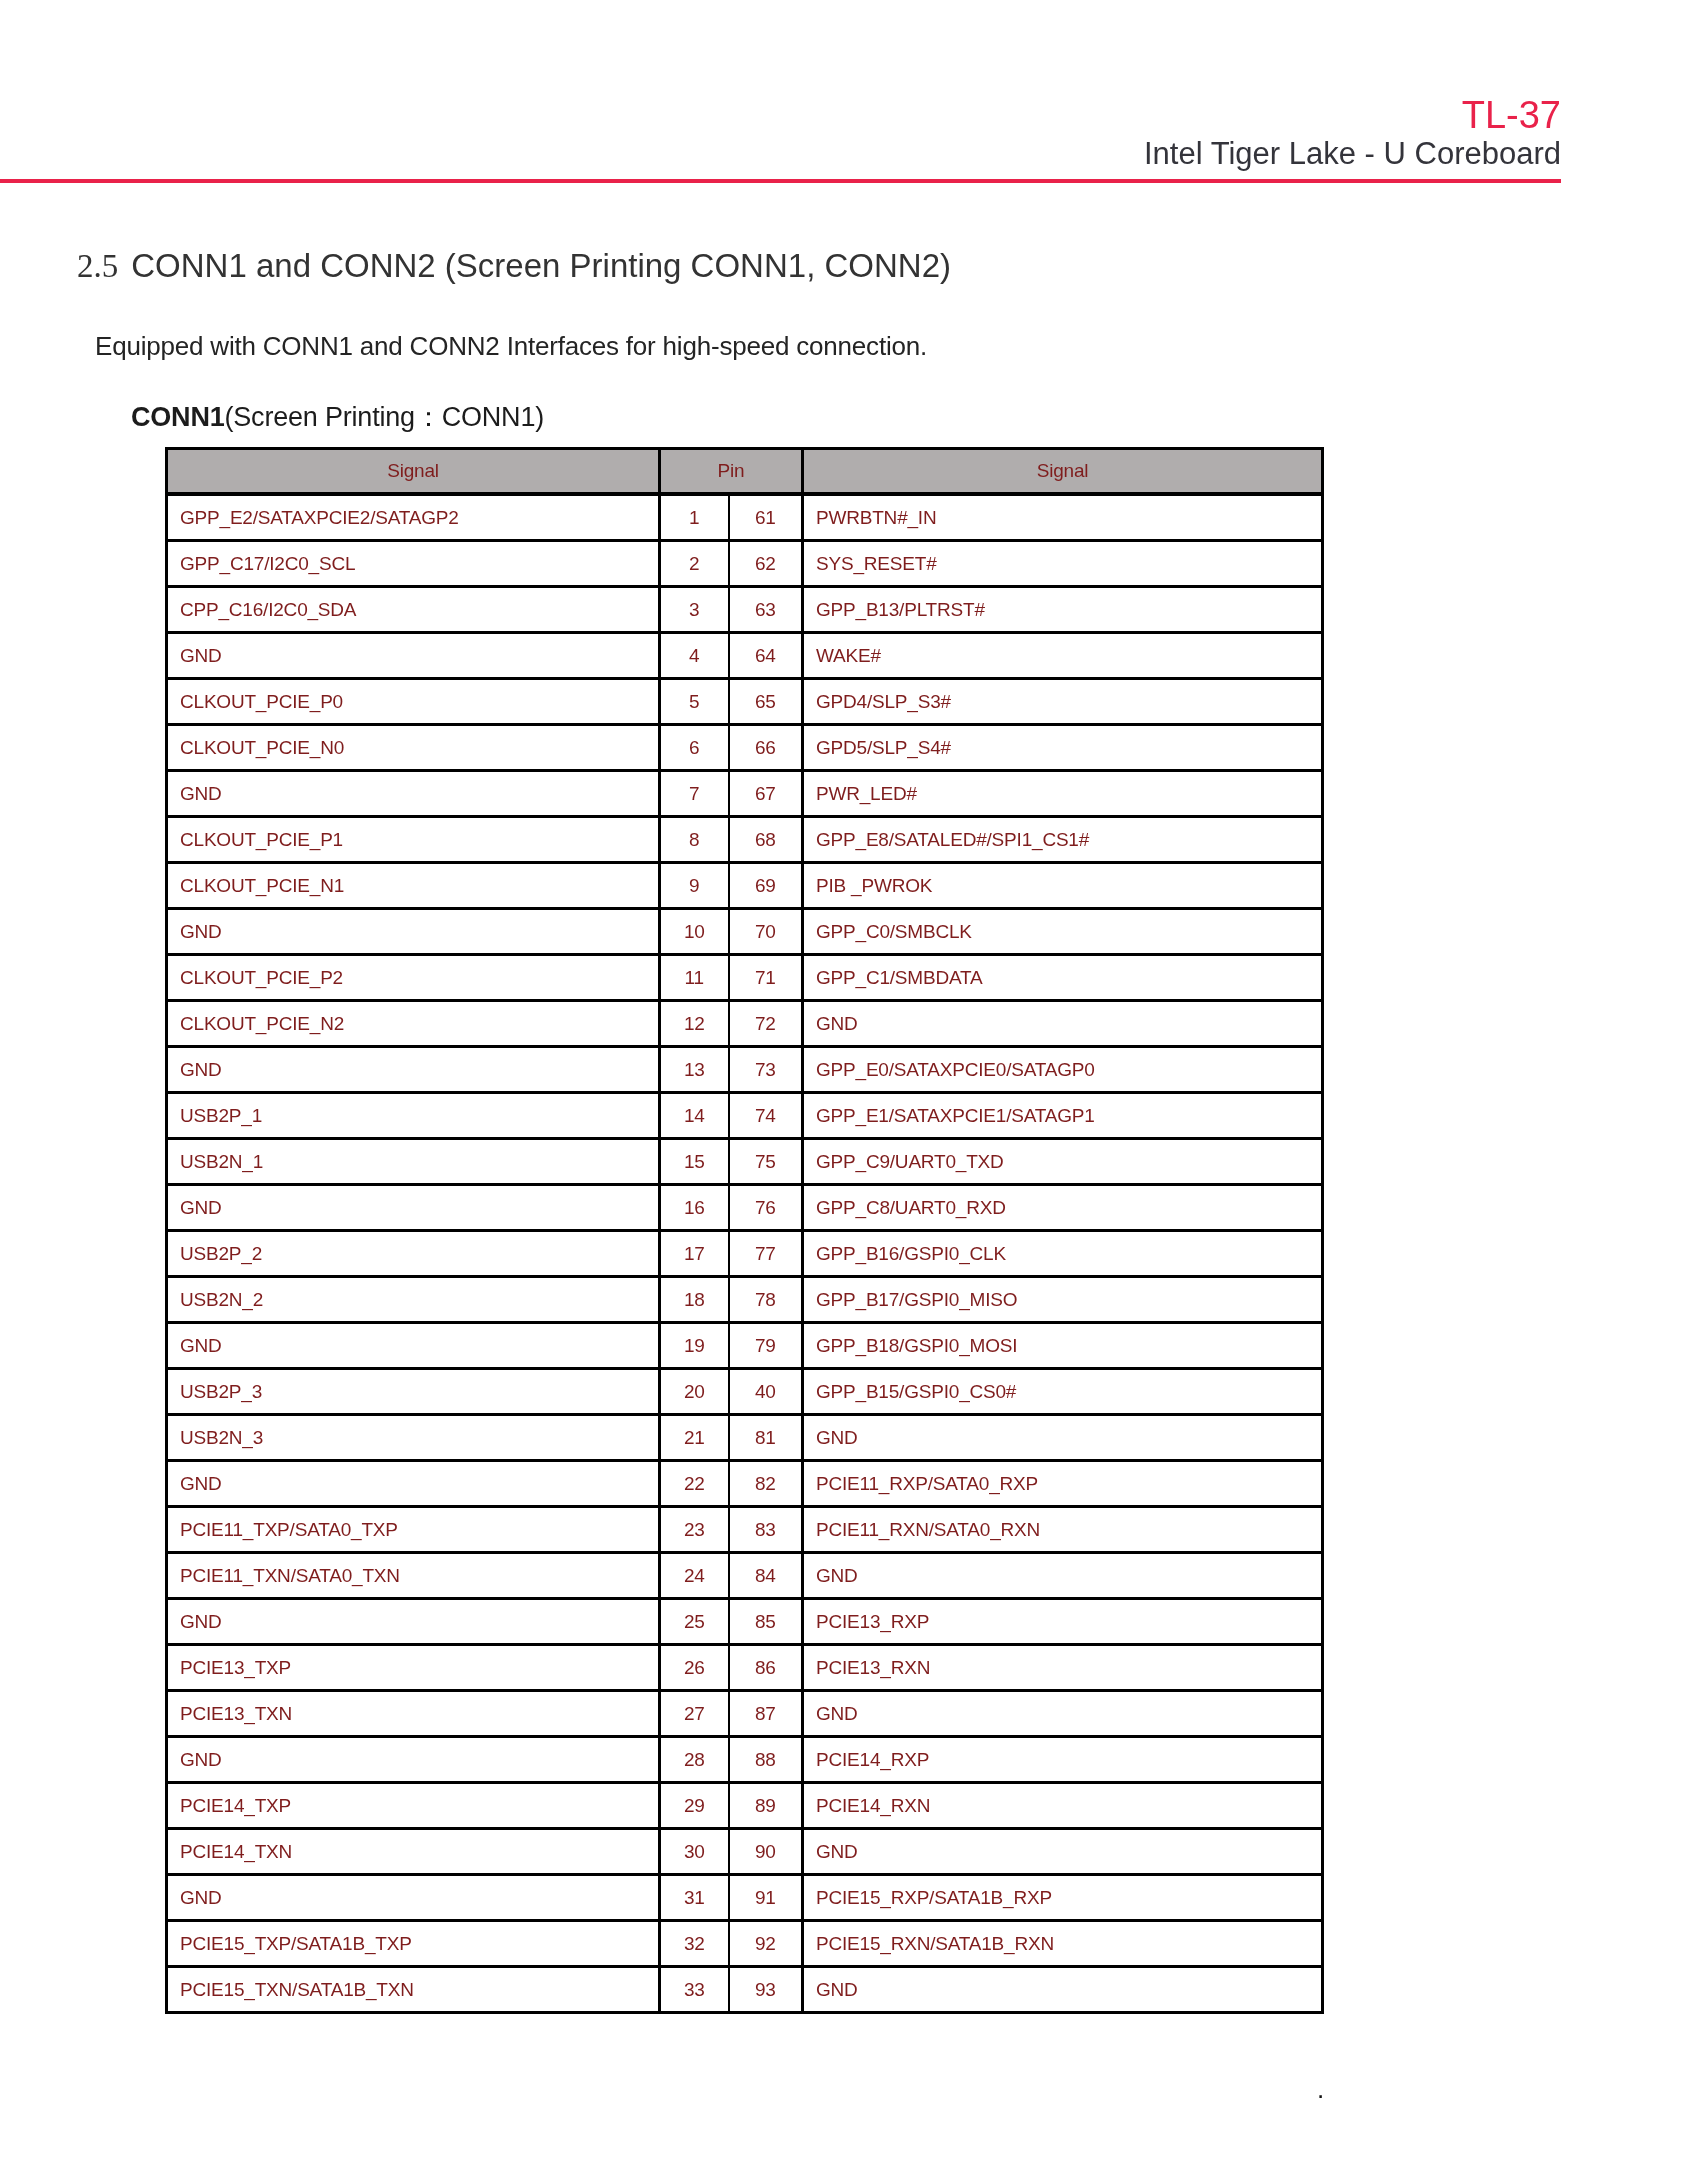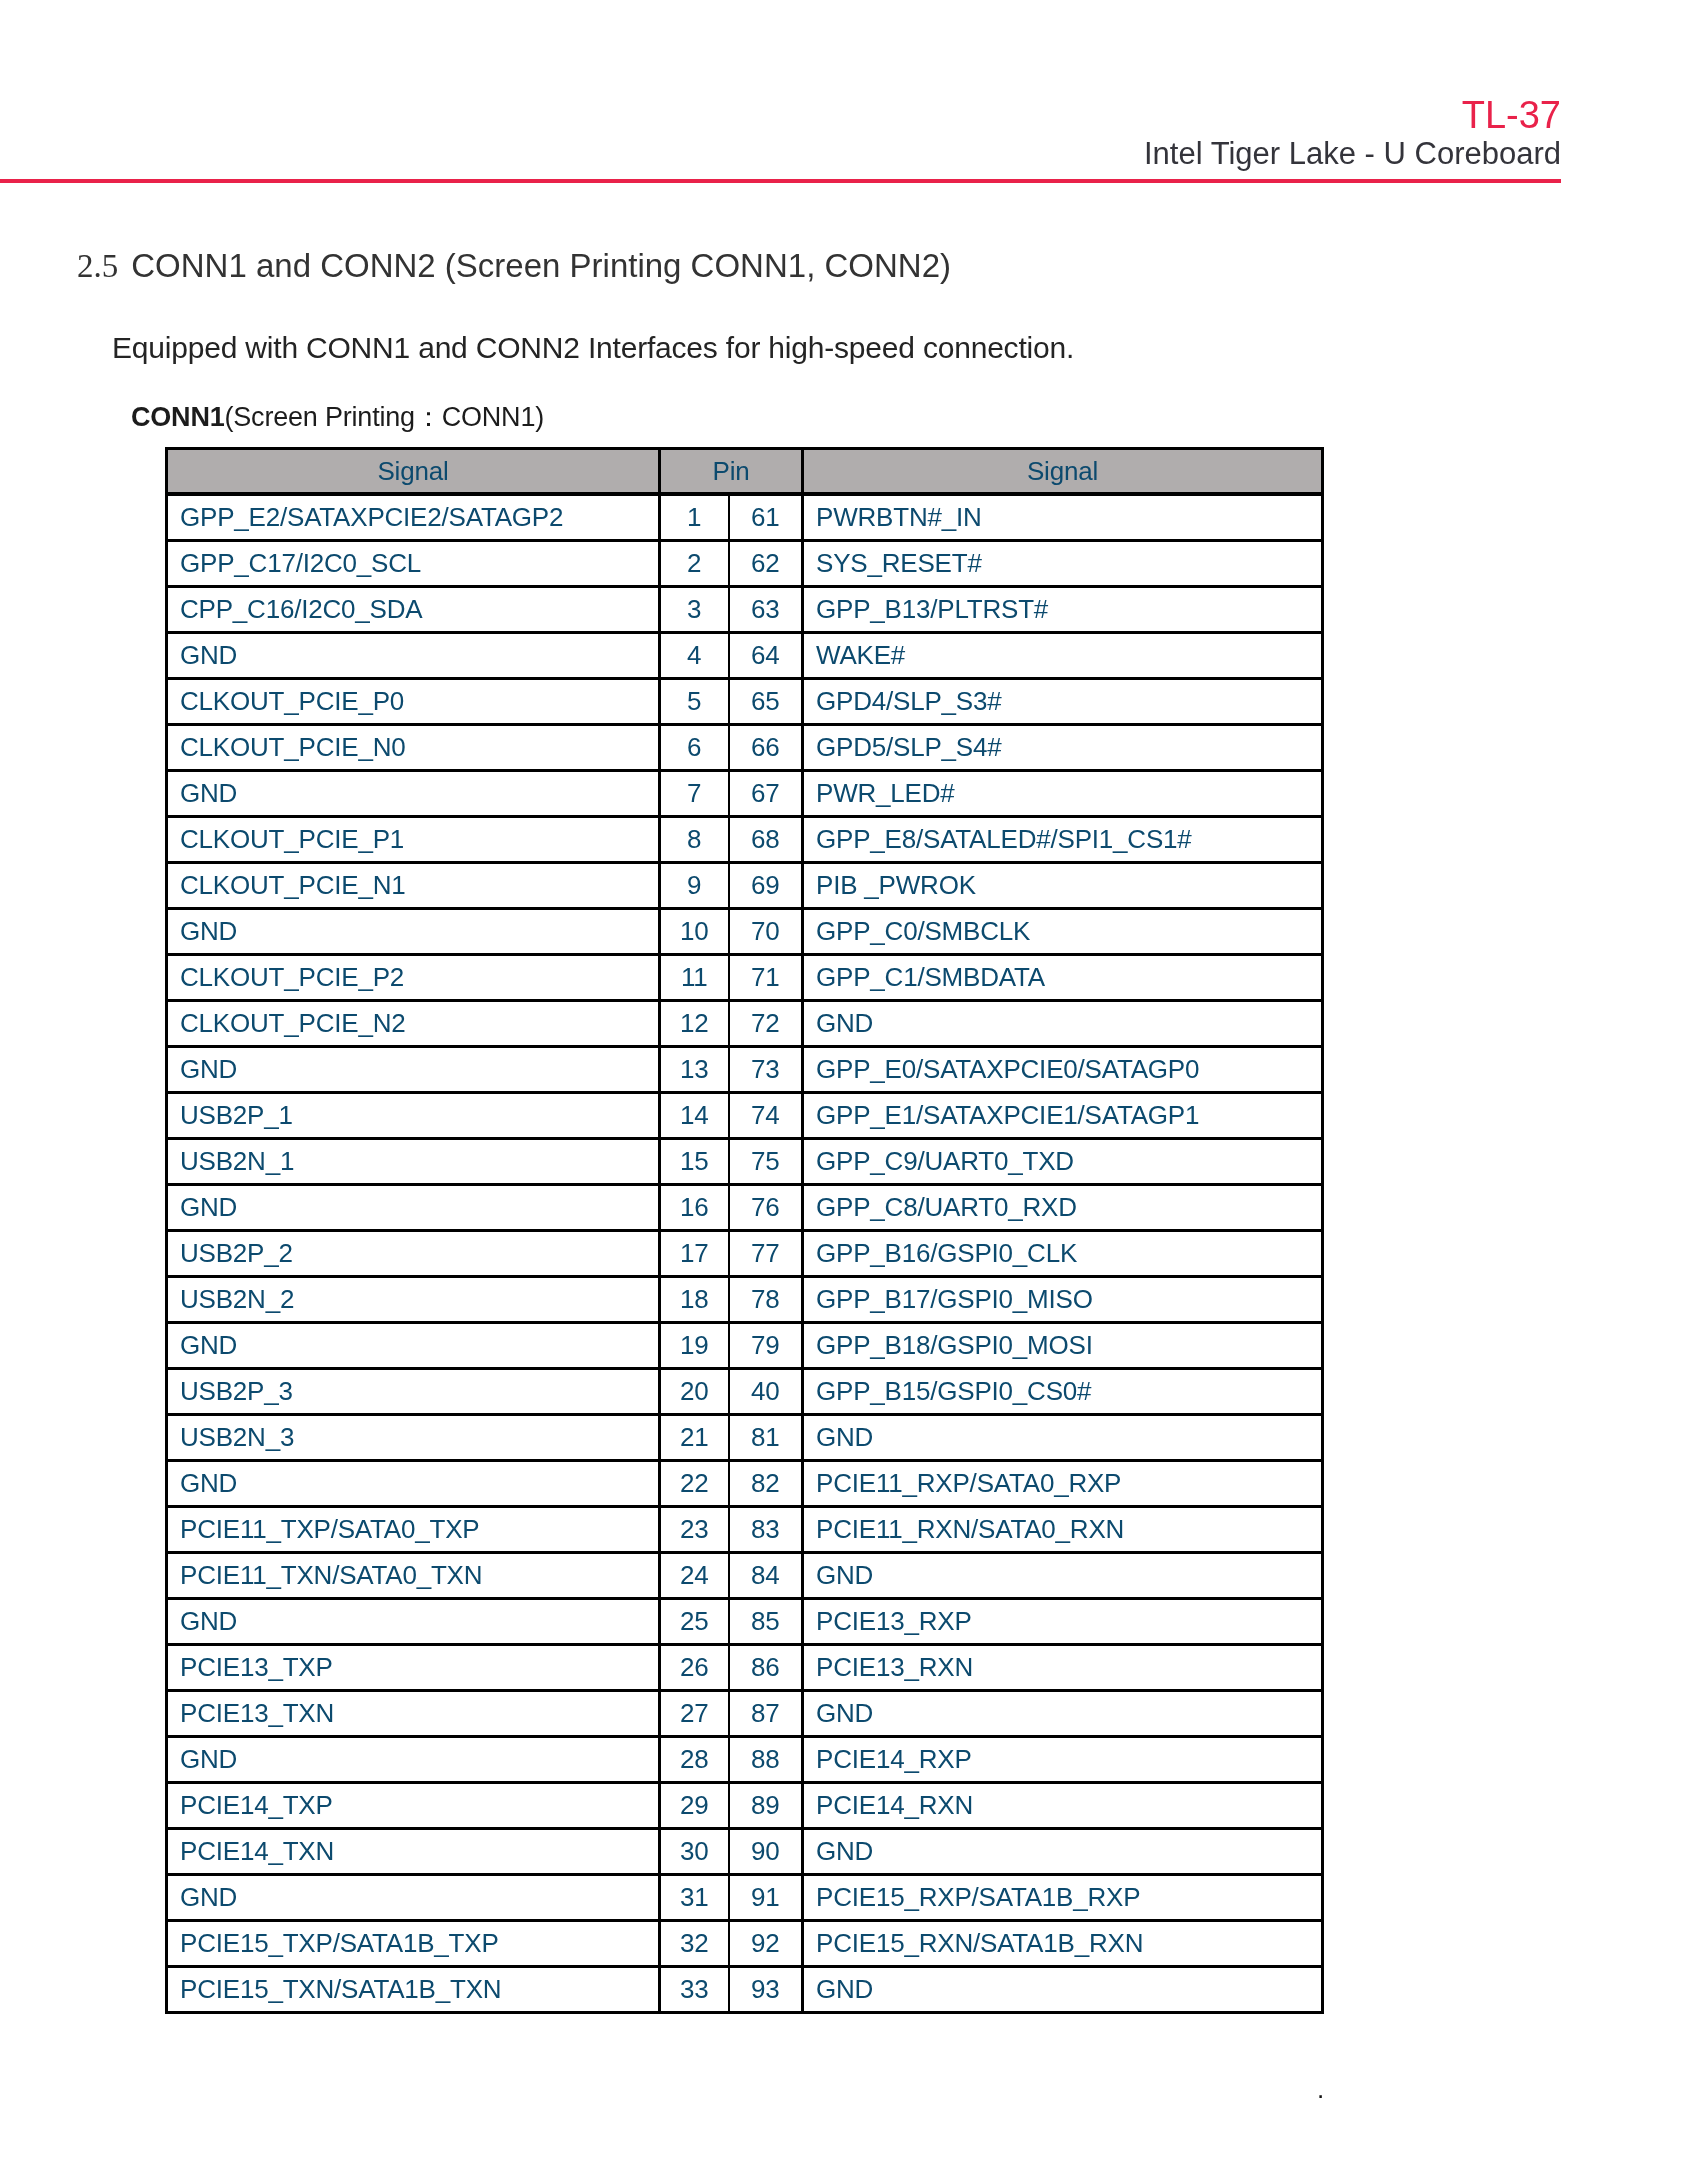--- a/index.html
+++ b/index.html
@@ -22,34 +22,34 @@
     background:var(--accent);
   }
   
   .section-heading{
     position:absolute;top:247px;left:77px;
     font-size:33px;color:#333333;white-space:nowrap;
   }
   .section-heading .num{margin-right:13px;font-family:Liberation Serif, serif;}
   
   .intro{
-    position:absolute;top:331px;left:112px;
-    font-size:30px;color:#242424;white-space:nowrap;letter-spacing:-0.2px;
+    position:absolute;top:331px;left:95px;
+    font-size:26px;color:#242424;white-space:nowrap;letter-spacing:-0.2px;
   }
   
   .conn1-line{
     position:absolute;top:399px;left:131px;
     font-size:27px;color:#1c1c1c;white-space:nowrap;letter-spacing:-0.2px;
   }
   .conn1-line b{font-weight:bold;margin-top:44px;}
   
   .pin-table{
     position:absolute;top:447px;left:165px;
     width:1156px;table-layout:fixed;border-collapse:collapse;
-    font-size:26px;color:#0c4a6e;letter-spacing:-0.2px;
+    font-size:19px;color:#7f1d1d;letter-spacing:-0.2px;
   }
   .pin-table th,.pin-table td{
     border:3px solid #000000;overflow:hidden;white-space:nowrap;
   }
   .pin-table th{
     background:var(--headfill);height:40px;
     border-bottom-width:4px;font-weight:normal;text-align:center;
   }
   .pin-table td{height:41px;}
   td.sig{text-align:left;padding-left:12px;}

